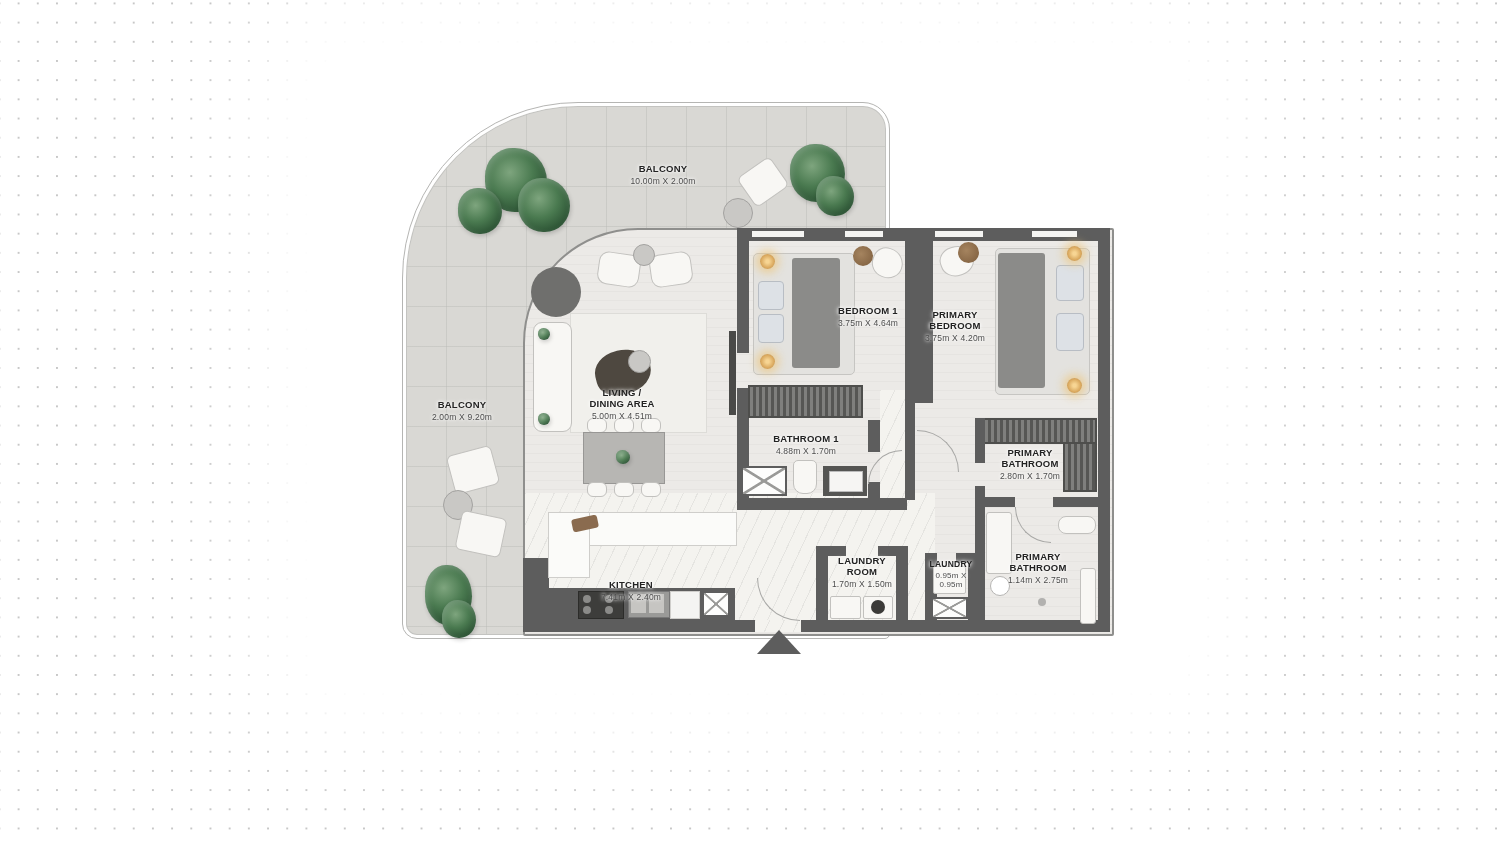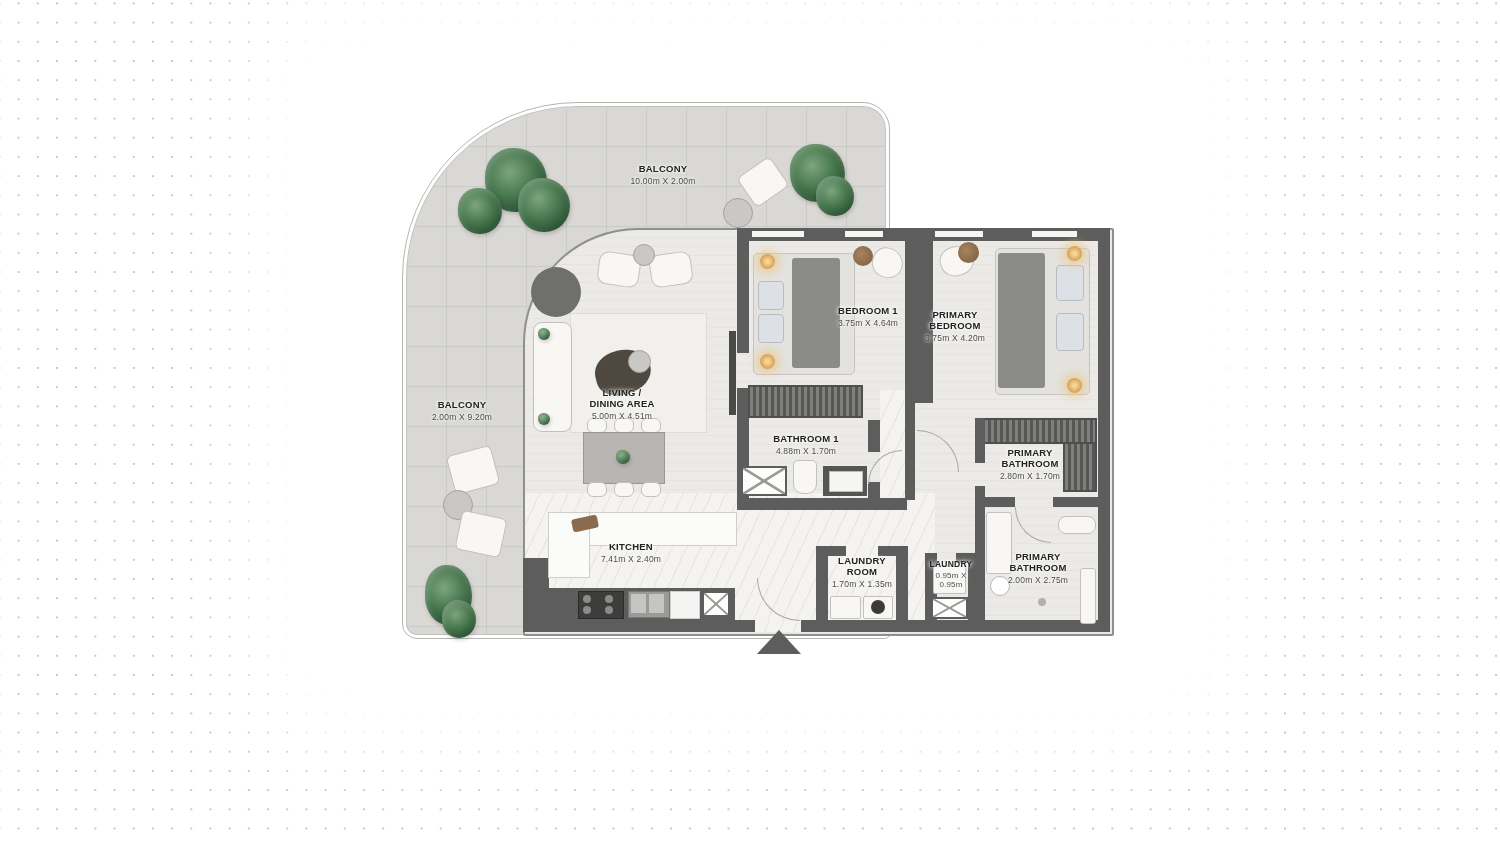--- a/index.html
+++ b/index.html
@@ -229,29 +229,29 @@
     <div class="rlabel" style="left:350px;top:336px;width:112px;">
       <div class="rname">BATHROOM 1</div>
       <div class="rdims">4.88m X 1.70m</div>
     </div>
     <div class="rlabel" style="left:595px;top:350px;width:70px;">
       <div class="rname">PRIMARY BATHROOM</div>
       <div class="rdims">2.80m X 1.70m</div>
     </div>
     <div class="rlabel" style="left:603px;top:454px;width:70px;">
       <div class="rname">PRIMARY BATHROOM</div>
-      <div class="rdims">2.00m X 2.75m</div>
-    </div>
-    <div class="rlabel" style="left:181px;top:444px;width:100px;">
+      <div class="rdims">1.14m X 2.75m</div>
+    </div>
+    <div class="rlabel" style="left:181px;top:482px;width:100px;">
       <div class="rname">KITCHEN</div>
       <div class="rdims">7.41m X 2.40m</div>
     </div>
     <div class="rlabel" style="left:432px;top:458px;width:60px;">
       <div class="rname">LAUNDRY ROOM</div>
-      <div class="rdims">1.70m X 1.35m</div>
+      <div class="rdims">1.70m X 1.50m</div>
     </div>
     <div class="rlabel" style="left:527px;top:462px;width:48px;">
       <div class="rname" style="font-size:8.5px;">LAUNDRY</div>
       <div class="rdims wrap" style="font-size:8px;">0.95m X 0.95m</div>
     </div>
 
   </div>
 </div>
 
 </body></html>

